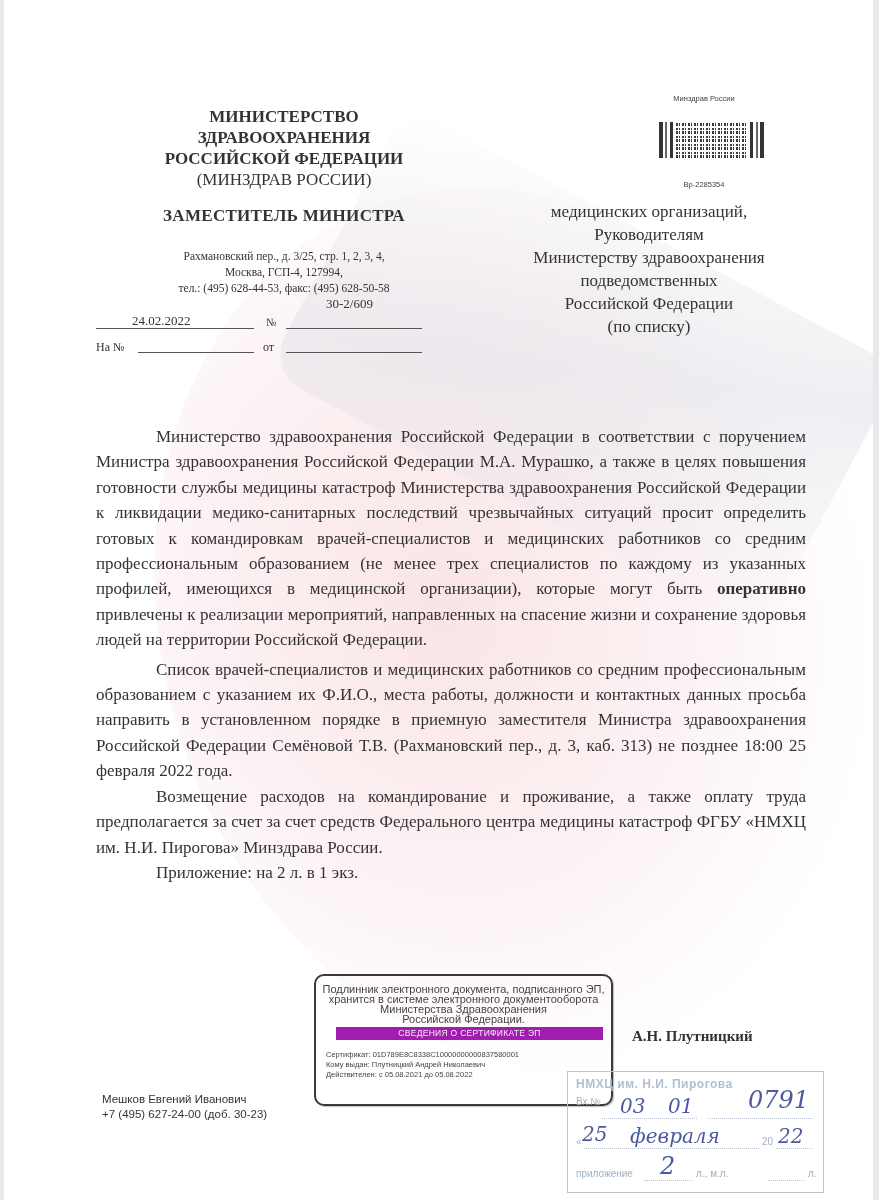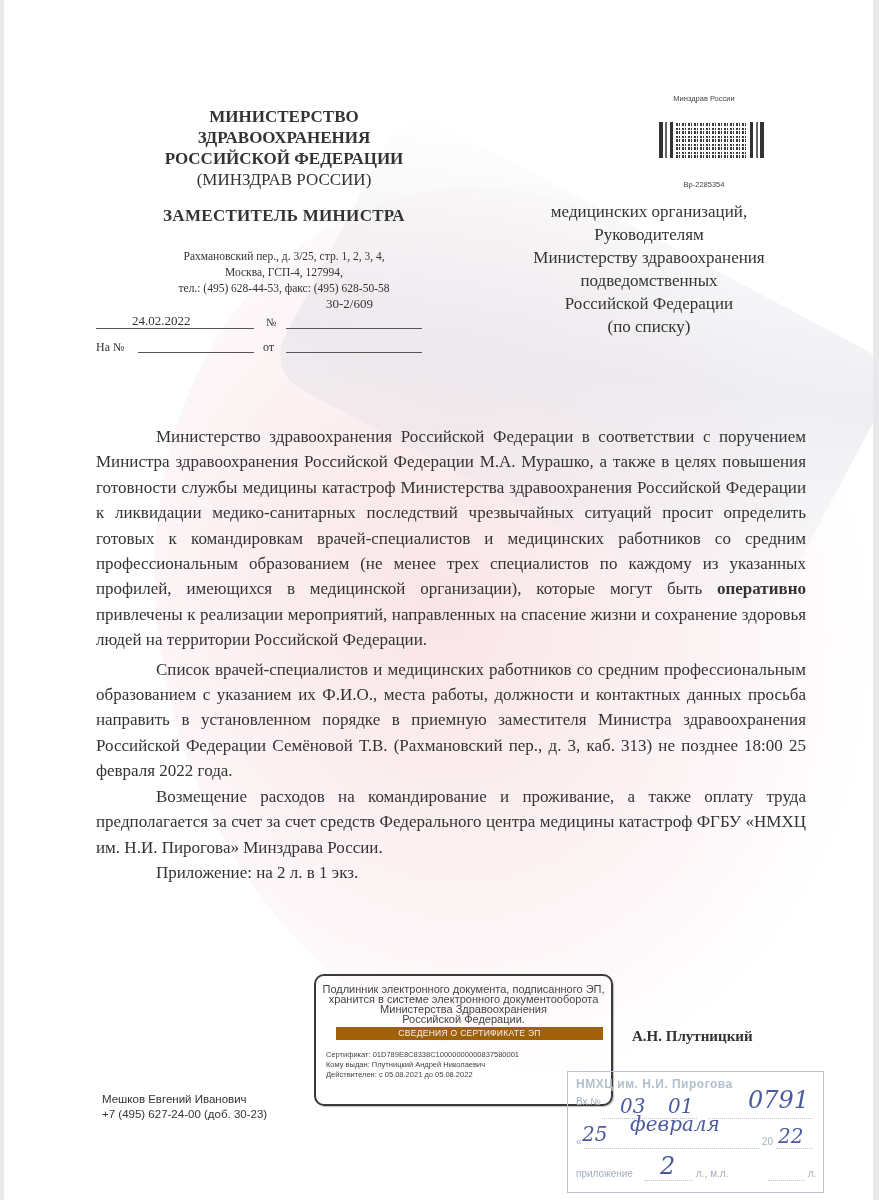--- a/index.html
+++ b/index.html
@@ -80,21 +80,21 @@
   .ep-box {
     left: 310px; top: 974px; width: 295px; height: 128px;
     border: 2px solid #3a3a3a; border-radius: 10px;
     font-family: "Liberation Sans", sans-serif; color: #444;
     box-shadow: 1px 1px 1px rgba(0,0,0,0.25);
   }
   .ep-head {
     text-align: center; font-size: 11px; line-height: 10px; margin-top: 8px;
   }
   .ep-bar {
-    margin: 3px 8px 0 20px; background: #a16207; color: #f2f2f2;
+    margin: 3px 8px 0 20px; background: #a21caf; color: #f2f2f2;
     text-align: center; font-size: 8.5px; line-height: 13px; letter-spacing: 0.3px;
   }
   .ep-info { margin: 10px 0 0 10px; font-size: 7.5px; line-height: 10px; }
   .signer {
     left: 628px; top: 1028px; font-size: 15px; color: #333; font-weight: bold;
   }
   .executor {
     left: 98px; top: 1092px; font-family: "Liberation Sans", sans-serif;
     font-size: 11.5px; line-height: 15px; color: #333;
   }
@@ -202,21 +202,21 @@
     <div class="stamp-line" style="left:34px; top:46px; width:95px;"></div>
     <div class="stamp-line" style="left:140px; top:46px; width:105px;"></div>
     <div class="hand" style="left:52px; top:22px;text-align:center;">03</div>
     <div class="hand" style="left:100px; top:22px;">01</div>
     <div class="hand" style="left:180px; top:14px; font-size:24px;">0791</div>
 
     <div class="stamp-date-prefix">«</div>
     <div class="stamp-line" style="left:16px; top:76px; width:175px;"></div>
     <div class="stamp-line" style="left:208px; top:76px; width:36px;"></div>
     <div class="hand" style="left:14px; top:50px;">25</div>
-    <div class="hand" style="left:62px; top:40px;">февраля</div>
+    <div class="hand" style="left:62px; top:52px;">февраля</div>
     <div class="stamp-year-prefix">20</div>
     <div class="hand" style="left:210px; top:52px;">22</div>
 
     <div class="stamp-app"><span>приложение</span></div>
     <div class="stamp-line" style="left:76px; top:108px; width:48px;"></div>
     <div class="hand" style="left:92px; top:80px; font-size:24px;">2</div>
     <div class="abs" style="left:128px; top:96px; font-size:10px;">л.,  м.л.</div>
     <div class="stamp-line" style="left:200px; top:108px; width:36px;"></div>
     <div class="abs" style="left:240px; top:96px; font-size:10px;">л.</div>
   </div>

